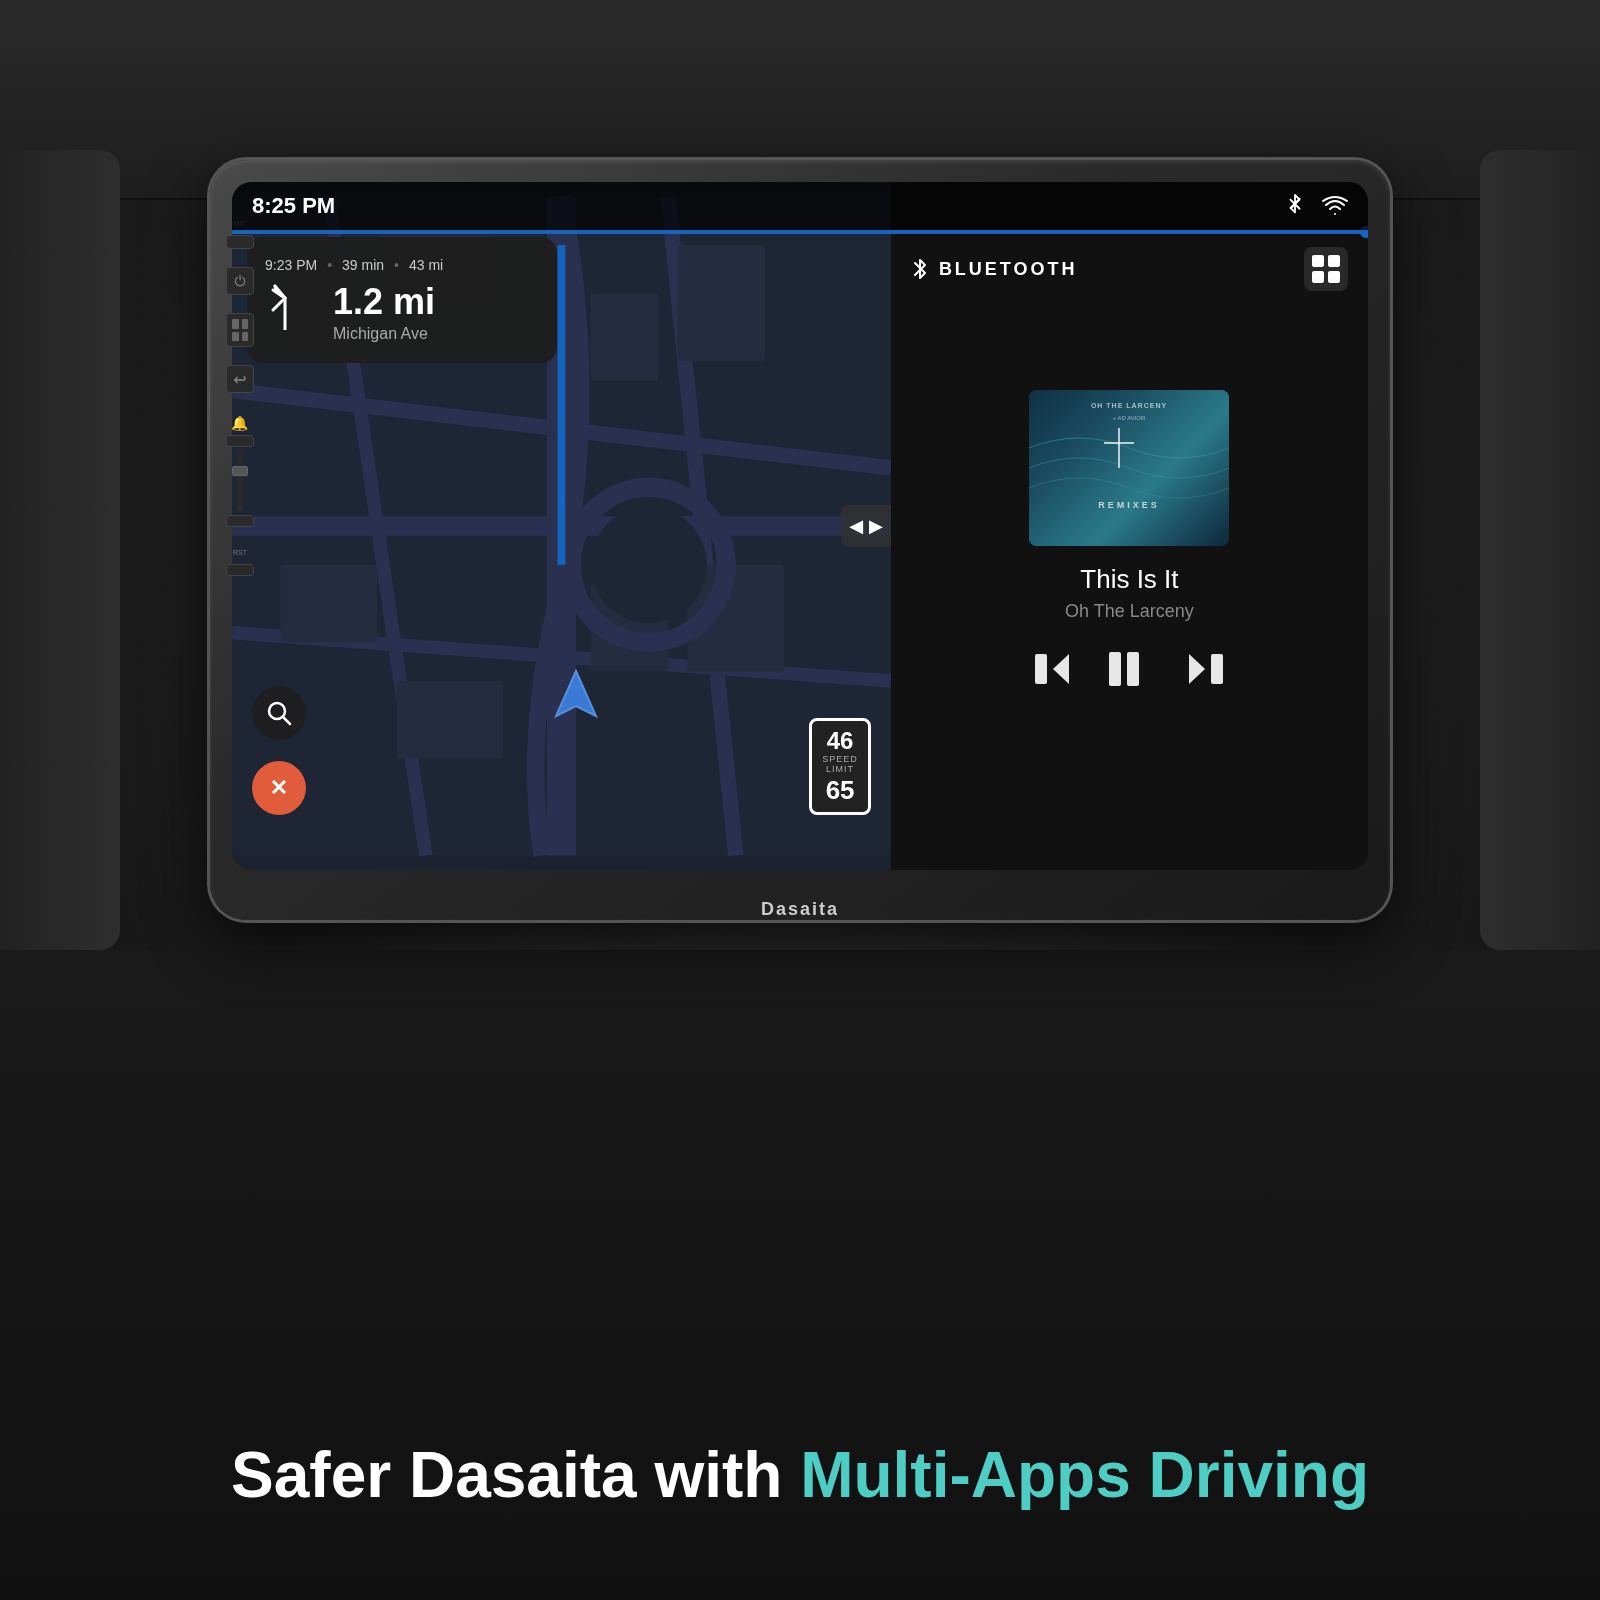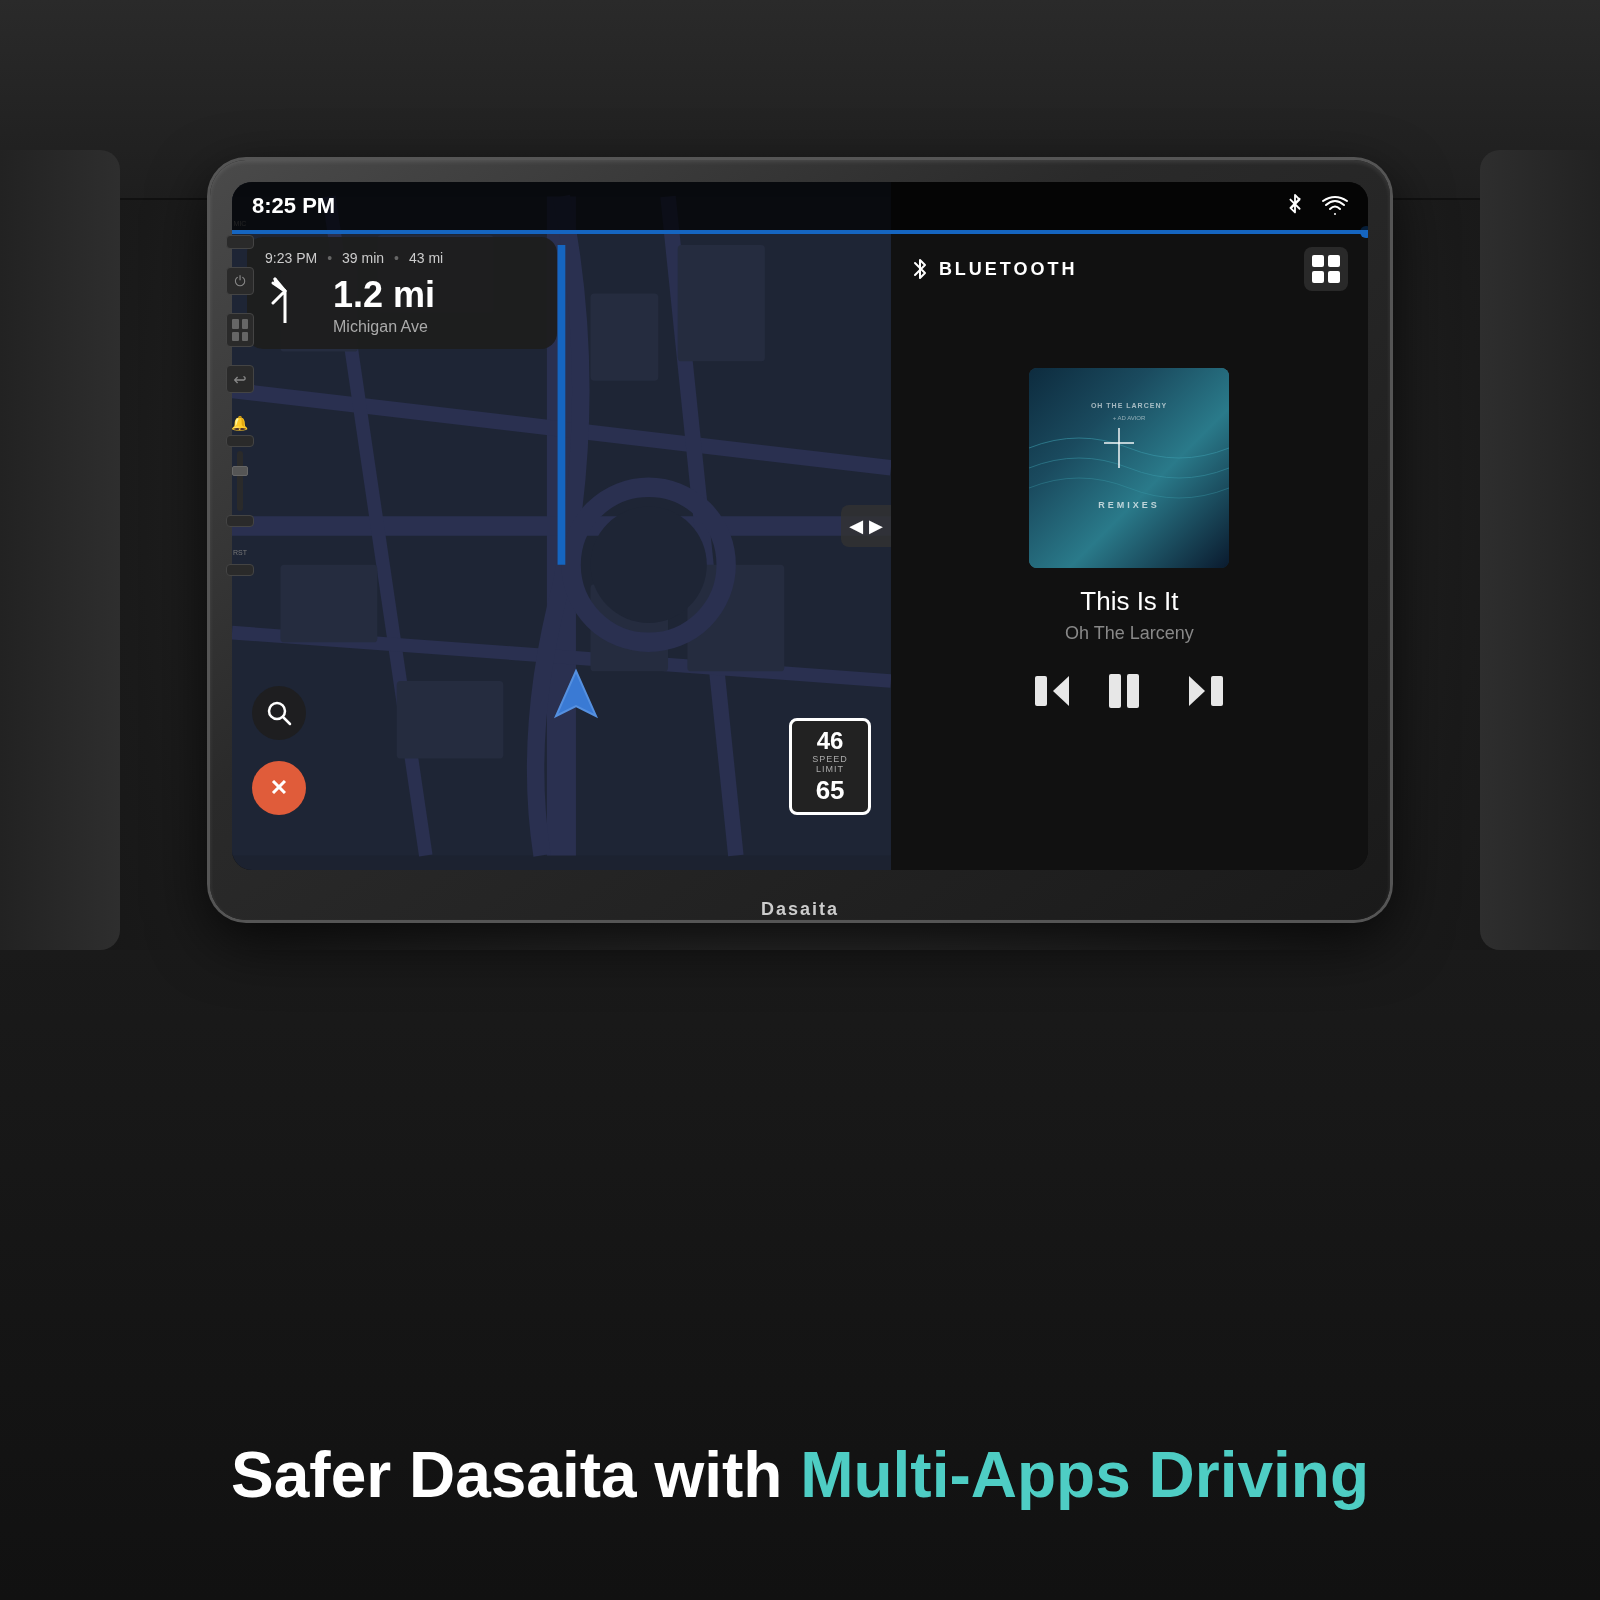--- a/index.html
+++ b/index.html
@@ -142,21 +142,21 @@
       position: relative;
       overflow: hidden;
     }
 
     
     .nav-card {
       position: absolute;
       top: 55px; left: 15px;
       background: rgba(30,30,30,0.95);
       border-radius: 16px;
-      padding: 13px 18px;
+      padding: 20px 18px;
       min-width: 310px;
       z-index: 5;
     }
 
     .nav-eta {
       display: flex;
       align-items: center;
       gap: 10px;
       color: #bbb;
       font-size: 14px;
@@ -235,21 +235,21 @@
       z-index: 5;
     }
 
     
     .speed-limit {
       position: absolute;
       bottom: 55px; right: 20px;
       background: #222;
       border: 3px solid white;
       border-radius: 8px;
-      padding: 6px 20px;
+      padding: 6px 10px;
       text-align: center;
       z-index: 5;
     }
 
     .speed-current {
       font-size: 24px;
       font-weight: 700;
       color: white;
     }
 
@@ -320,21 +320,21 @@
     .grid-cell {
       width: 12px;
       height: 12px;
       background: white;
       border-radius: 2px;
     }
 
     
     .album-art {
       width: 200px;
-      height: 200px;
+      height: 156px;
       border-radius: 8px;
       margin-top: 30px;
       overflow: hidden;
       position: relative;
     }
 
     .album-art-inner {
       width: 100%;
       height: 100%;
       background: linear-gradient(135deg, #1a3a4a 0%, #2a5a6a 30%, #3a7a8a 50%, #1a4a5a 70%, #0a2a3a 100%);

